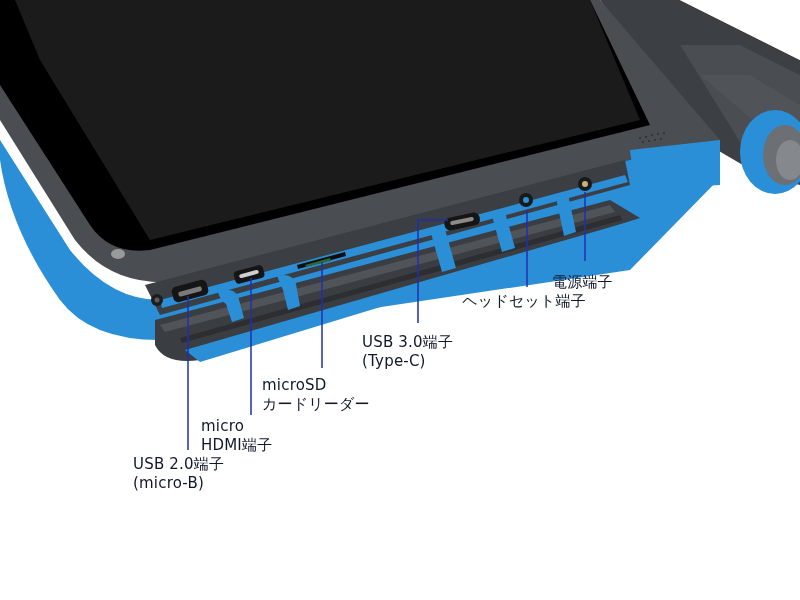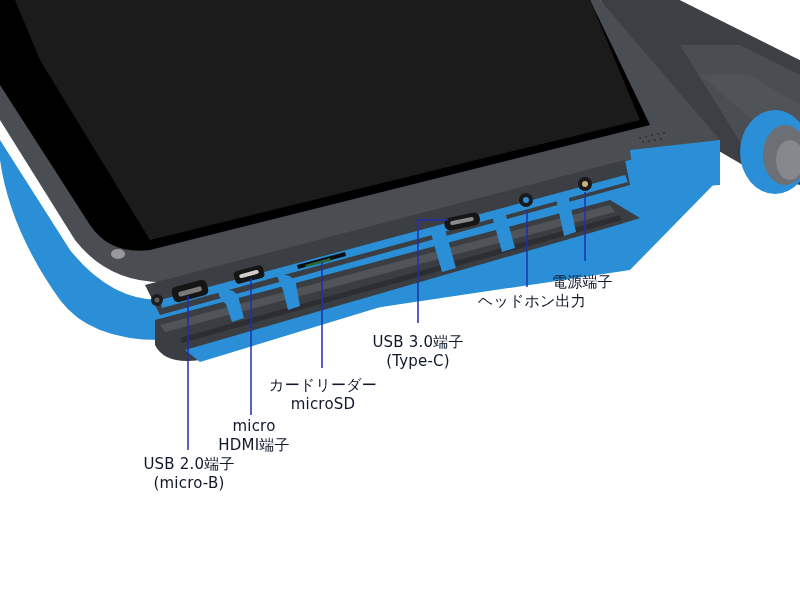--- a/index.html
+++ b/index.html
@@ -2,21 +2,21 @@
 <html><head>
   <meta charset="utf-8">
   <style>
     html, body { margin: 0; padding: 0; background: #ffffff; }
     body { width: 800px; height: 600px; position: relative; overflow: hidden;
            font-family: "DejaVu Sans", "Liberation Sans", sans-serif; }
     #photo { position: absolute; left: 0; top: 0; width: 800px; height: 600px; }
     .label { position: absolute; color: #0f172a; font-size: 15px; line-height: 19px;
              white-space: nowrap; letter-spacing: 0.2px; }
     .label span { display: block; }
-    .c { text-align: center; }
+    .c { }
     .r { text-align: right; }
   </style>
 </head>
 <body>
 
 <svg id="photo" viewBox="0 0 800 600" xmlns="http://www.w3.org/2000/svg">
 
   <g>
     <path d="M 600 0 L 680 0 L 800 60 L 800 185 L 760 175 L 700 140 Z" fill="#3c3f44"></path>
     <path d="M 680 0 L 800 0 L 800 60 Z" fill="#ffffff"></path>
@@ -109,28 +109,28 @@
   <span>USB 2.0端子</span>
   <span>(micro-B)</span>
 </div>
 
 <div class="label c" style="left:201px; top:417px; width:106px;">
   <span>micro</span>
   <span>HDMI端子</span>
 </div>
 
 <div class="label c" style="left:262px; top:376px; width:122px;">
+  <span>microSD</span>
   <span>カードリーダー</span>
-  <span>microSD</span>
 </div>
 
 <div class="label c" style="left:362px; top:333px; width:112px;">
   <span>USB 3.0端子</span>
   <span>(Type-C)</span>
 </div>
 
 <div class="label r" style="left:452px; top:292px; width:148px;">
-  <span style="padding-right:14px;">ヘッドホン出力</span>
+  <span style="padding-right:14px;">ヘッドセット端子</span>
 </div>
 
 <div class="label" style="left:552px; top:273px;">
   <span>電源端子</span>
 </div>
 
 </body></html>

